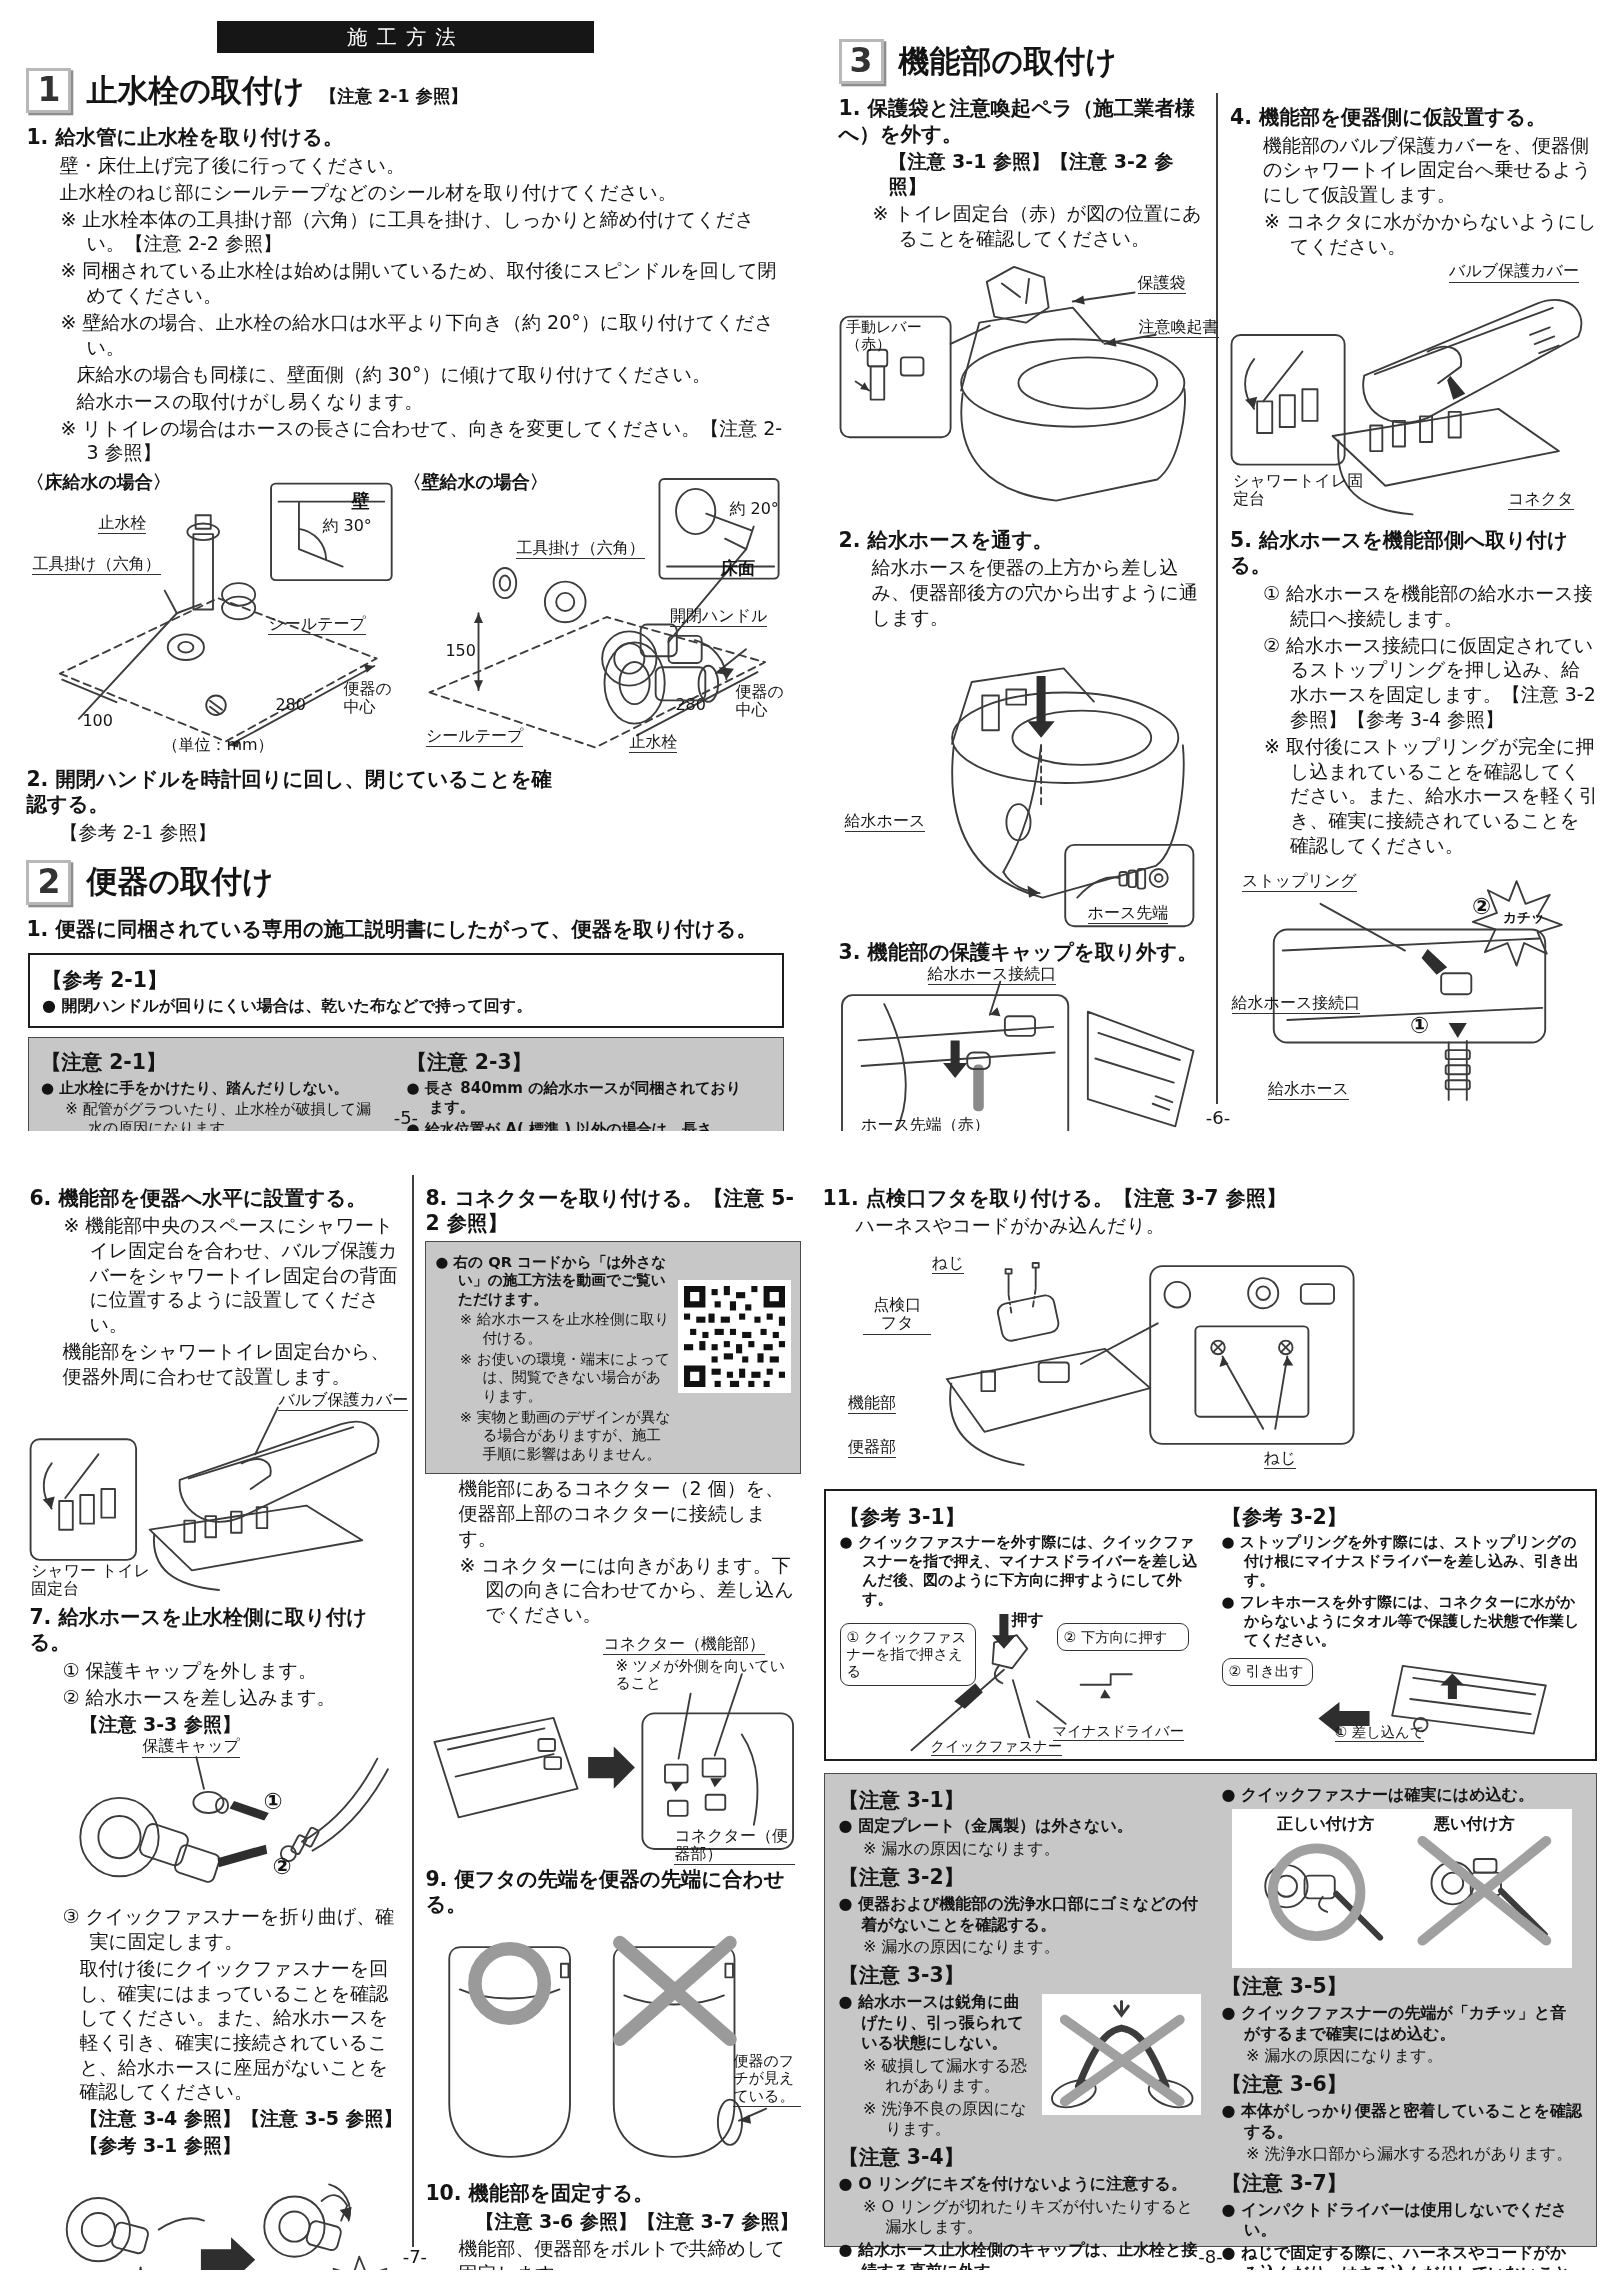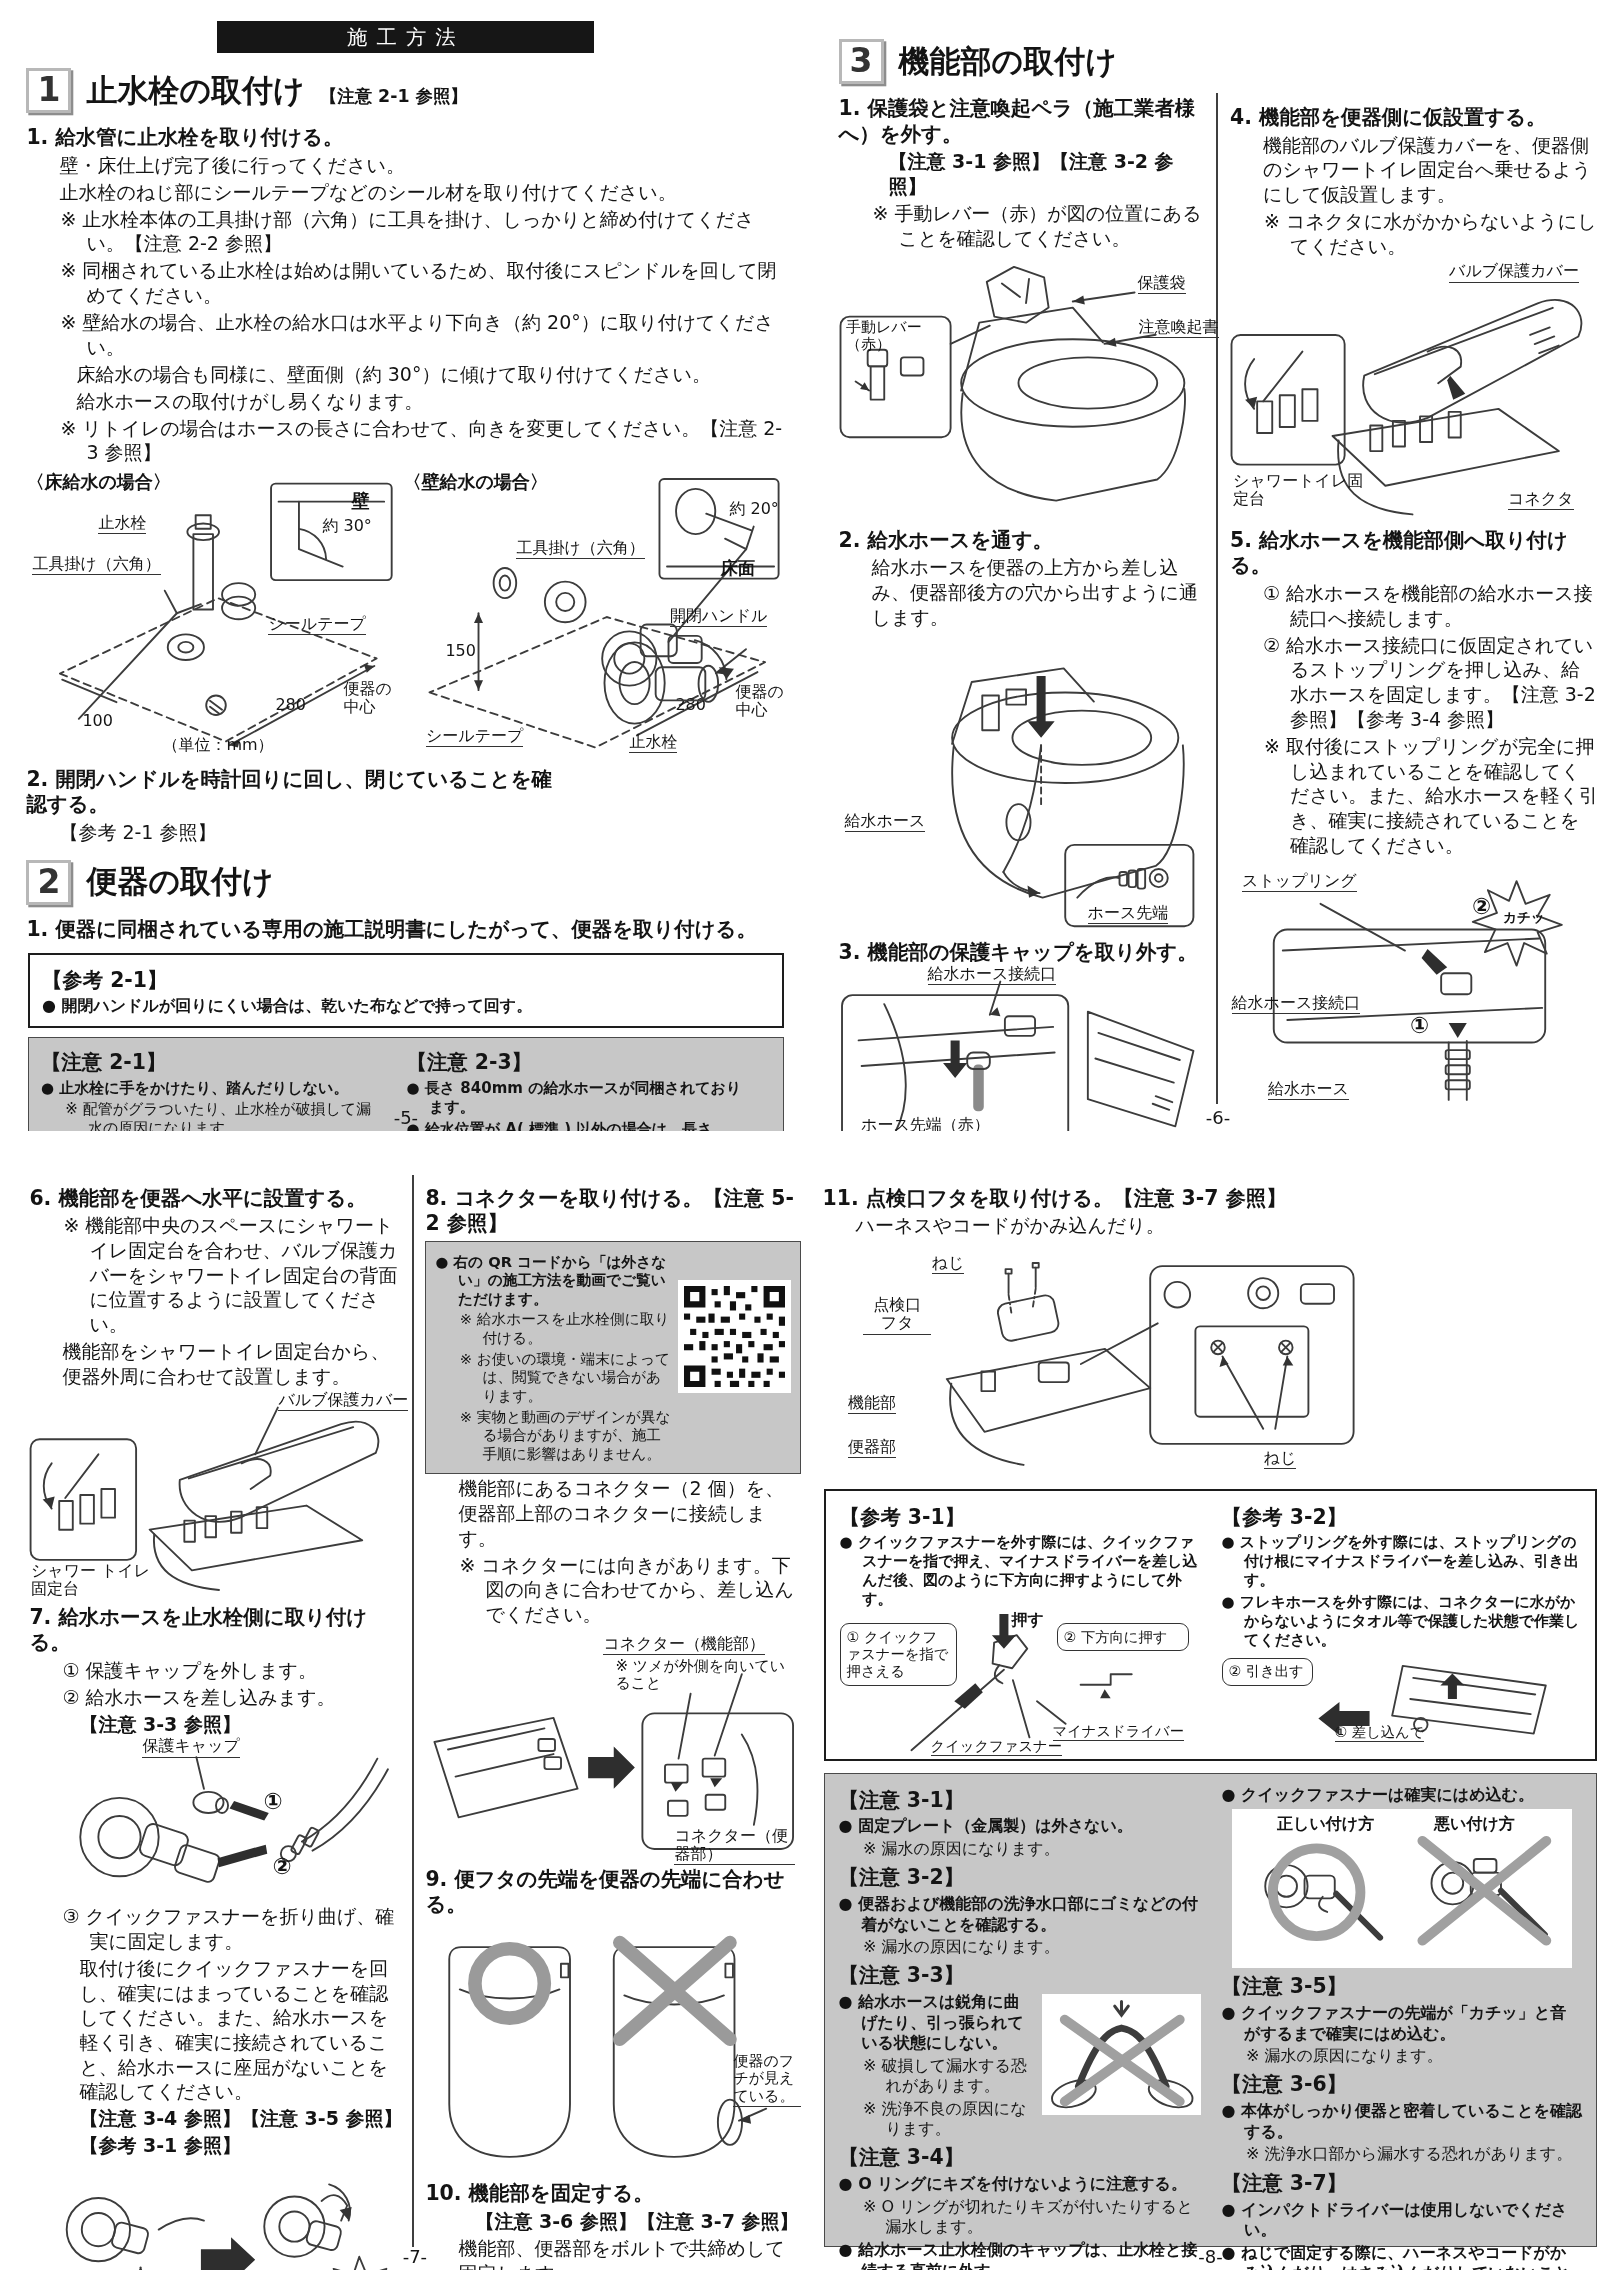--- a/index.html
+++ b/index.html
@@ -188,21 +188,21 @@
 <section class="page" id="p6" style="left:834px;top:21px;width:768px;height:1110px">
   <div class="vdiv" style="left:382px;top:72px;height:1011px"></div>
   <div style="position:absolute;left:4.5px;top:3px;width:371px">
     <div class="sechead">
       <span class="secno">3</span>
       <span class="sectitle">機能部の取付け</span>
     </div>
     <div>
         <div class="ln step">1. 保護袋と注意喚起ペラ（施工業者様へ）を外す。</div>
         <div class="ln stepref2">【注意 3-1 参照】【注意 3-2 参照】</div>
-        <div class="ln note">※ 手動レバー（赤）が図の位置にあることを確認してください。</div>
+        <div class="ln note">※ トイレ固定台（赤）が図の位置にあることを確認してください。</div>
       </div>
     <div class="fig" style="height:263px">
       <svg class="sk" viewBox="0 0 492 348">
         <ellipse cx="310" cy="172" rx="148" ry="58"></ellipse>
         <ellipse cx="330" cy="172" rx="92" ry="34"></ellipse>
         <path d="M164 186 C152 272 200 318 288 328 L422 300 C452 278 462 206 458 180"></path>
         <path d="M162 182 L186 92 L310 72 L350 118"></path>
         <path d="M196 38 L232 18 L272 32 L278 72 L248 92 L206 84 Z"></path>
         <path d="M216 40 L240 58 M252 34 L248 66"></path>
         <rect x="2" y="84" width="146" height="160" rx="12"></rect>
@@ -593,21 +593,21 @@
         <svg class="sk" viewBox="0 0 480 190">
           <path d="M95 185 L218 78" stroke-width="11"></path>
           <path d="M205 42 l30 -10 l14 18 l-20 26 l-26 -6 Z"></path>
           <path d="M212 72 q-14 16 4 24"></path>
           <polygon points="212,4 212,32 202,32 218,50 234,32 224,32 224,4" style="fill:#2e2e2e;stroke:none"></polygon>
           <polygon points="152,120 180,96 190,108 166,130" style="fill:#2e2e2e;stroke:none"></polygon>
           <path d="M320 98 h40 v-14 h28" stroke-width="3"></path>
           <polygon points="352,104 346,116 360,116" style="fill:#333;stroke:none"></polygon>
           <path d="M300 150 L262 120 M252 168 L230 92" stroke-width="2"></path>
         </svg>
-        <div class="callout" style="left:0;top:12px;width:117px">① クイックファスナーを指で押さえる</div>
+        <div class="callout" style="left:0;top:12px;width:136px">① クイックファスナーを指で押さえる</div>
         <span class="lbl" style="left:172px;top:0;font-weight:700">押す</span>
         <div class="callout" style="left:217px;top:12px;width:132px">② 下方向に押す</div>
         <span class="lbl u" style="left:213px;top:112px;font-size:14.3px">マイナスドライバー</span>
         <span class="lbl u" style="left:91px;top:127px;font-size:14.3px">クイックファスナー</span>
       </div>
     </div>
     <div class="ncol" style="width:361px;position:relative">
       <div class="box-title">【参考 3-2】</div>
       <div>
           <div class="ln bullet">● ストップリングを外す際には、ストップリングの付け根にマイナスドライバーを差し込み、引き出す。</div>

